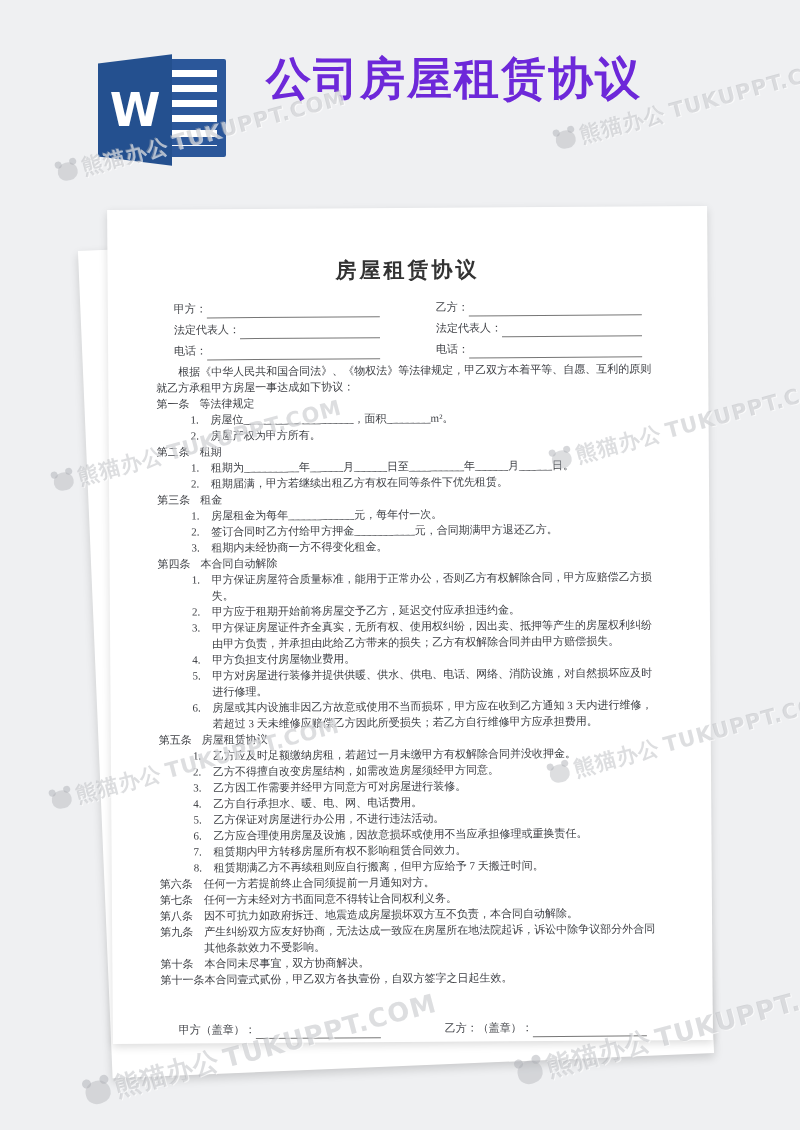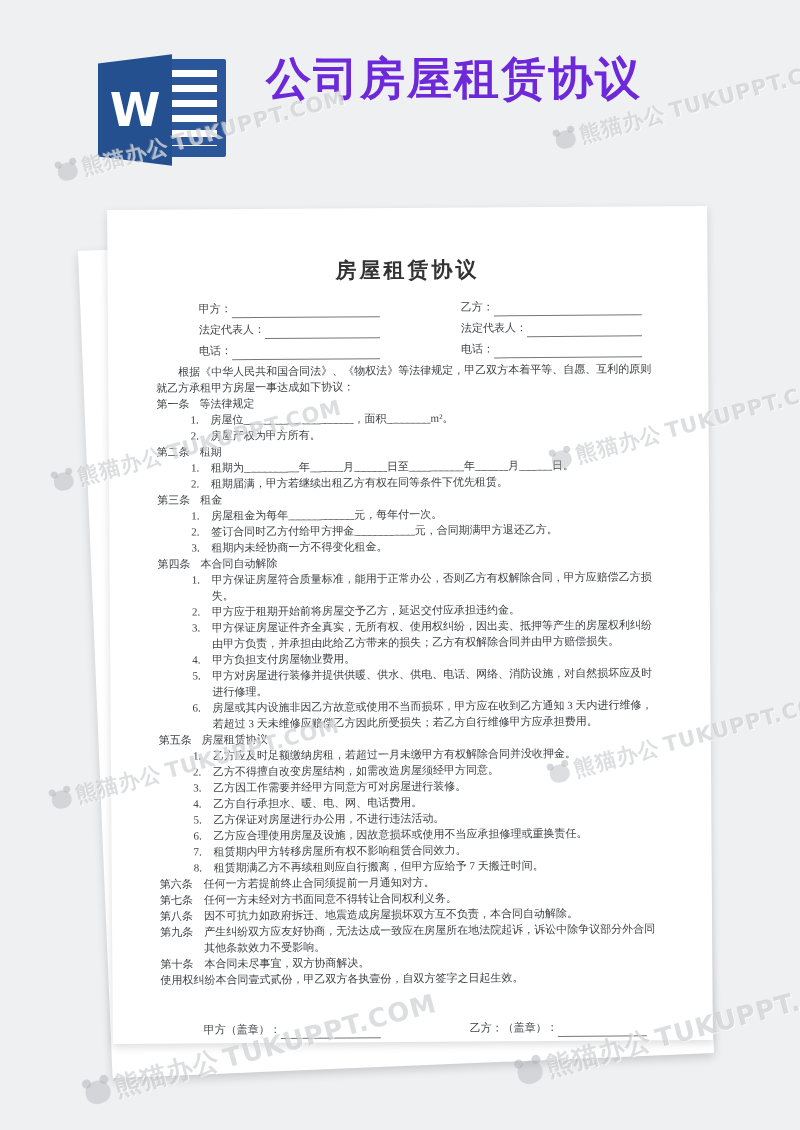--- a/index.html
+++ b/index.html
@@ -27,21 +27,21 @@
       box-shadow:0 4px 10px rgba(0,0,0,0.16); z-index:1; }
   .sheet-main { left:110px; top:208px; width:600px; height:834px; transform:rotate(-0.4deg);
       box-shadow:0 3px 9px rgba(0,0,0,0.14); z-index:2; overflow:hidden;
       padding:48px 48px 0 48px; color:#3d3f44; }
 
   
   .doc-title { text-align:center; font-size:21px; font-weight:600; letter-spacing:3px; color:#333; margin-bottom:12px; }
 
   .party-grid { display:grid; grid-template-columns:1fr 1fr; column-gap:56px; padding:0 18px; }
   .party-cell { display:flex; align-items:flex-end; height:21px; font-size:11px; }
-  .p-label { white-space:nowrap; padding-bottom:2px;margin-left:25px; }
+  .p-label { white-space:nowrap; padding-bottom:2px; }
   .fill-line { flex:1; border-bottom:1px solid #767676; height:14px; }
 
   .body-text, .sec-head, .sec-items li, .clause { font-size:11px; line-height:16px; }
   .intro { text-indent:2em; margin-top:3px; }
 
   .sec-head { display:flex; gap:10px; }
   .sec-items { list-style:none; counter-reset:itm; padding-left:54px; }
   .sec-items li { counter-increment:itm; position:relative; }
   .sec-items li::before { content:counter(itm) "."; position:absolute; left:-20px; }
 
@@ -184,21 +184,21 @@
     <p class="clause">
       <span class="clause-num">第八条</span><span>因不可抗力如政府拆迁、地震造成房屋损坏双方互不负责，本合同自动解除。</span>
     </p>
     <p class="clause">
       <span class="clause-num">第九条</span><span>产生纠纷双方应友好协商，无法达成一致应在房屋所在地法院起诉，诉讼中除争议部分外合同其他条款效力不受影响。</span>
     </p>
     <p class="clause">
       <span class="clause-num">第十条</span><span>本合同未尽事宜，双方协商解决。</span>
     </p>
     <p class="clause">
-      <span class="clause-num">使用权纠纷</span><span>本合同壹式贰份，甲乙双方各执壹份，自双方签字之日起生效。</span>
+      <span class="clause-num">第十一条</span><span>本合同壹式贰份，甲乙双方各执壹份，自双方签字之日起生效。</span>
     </p>
 
     <div class="sig-grid">
       <div class="sig-cell">
         <span class="p-label">甲方（盖章）：</span>
         <span class="fill-line"></span>
       </div>
       <div class="sig-cell">
         <span class="p-label">乙方：（盖章）：</span>
         <span class="fill-line"></span>

